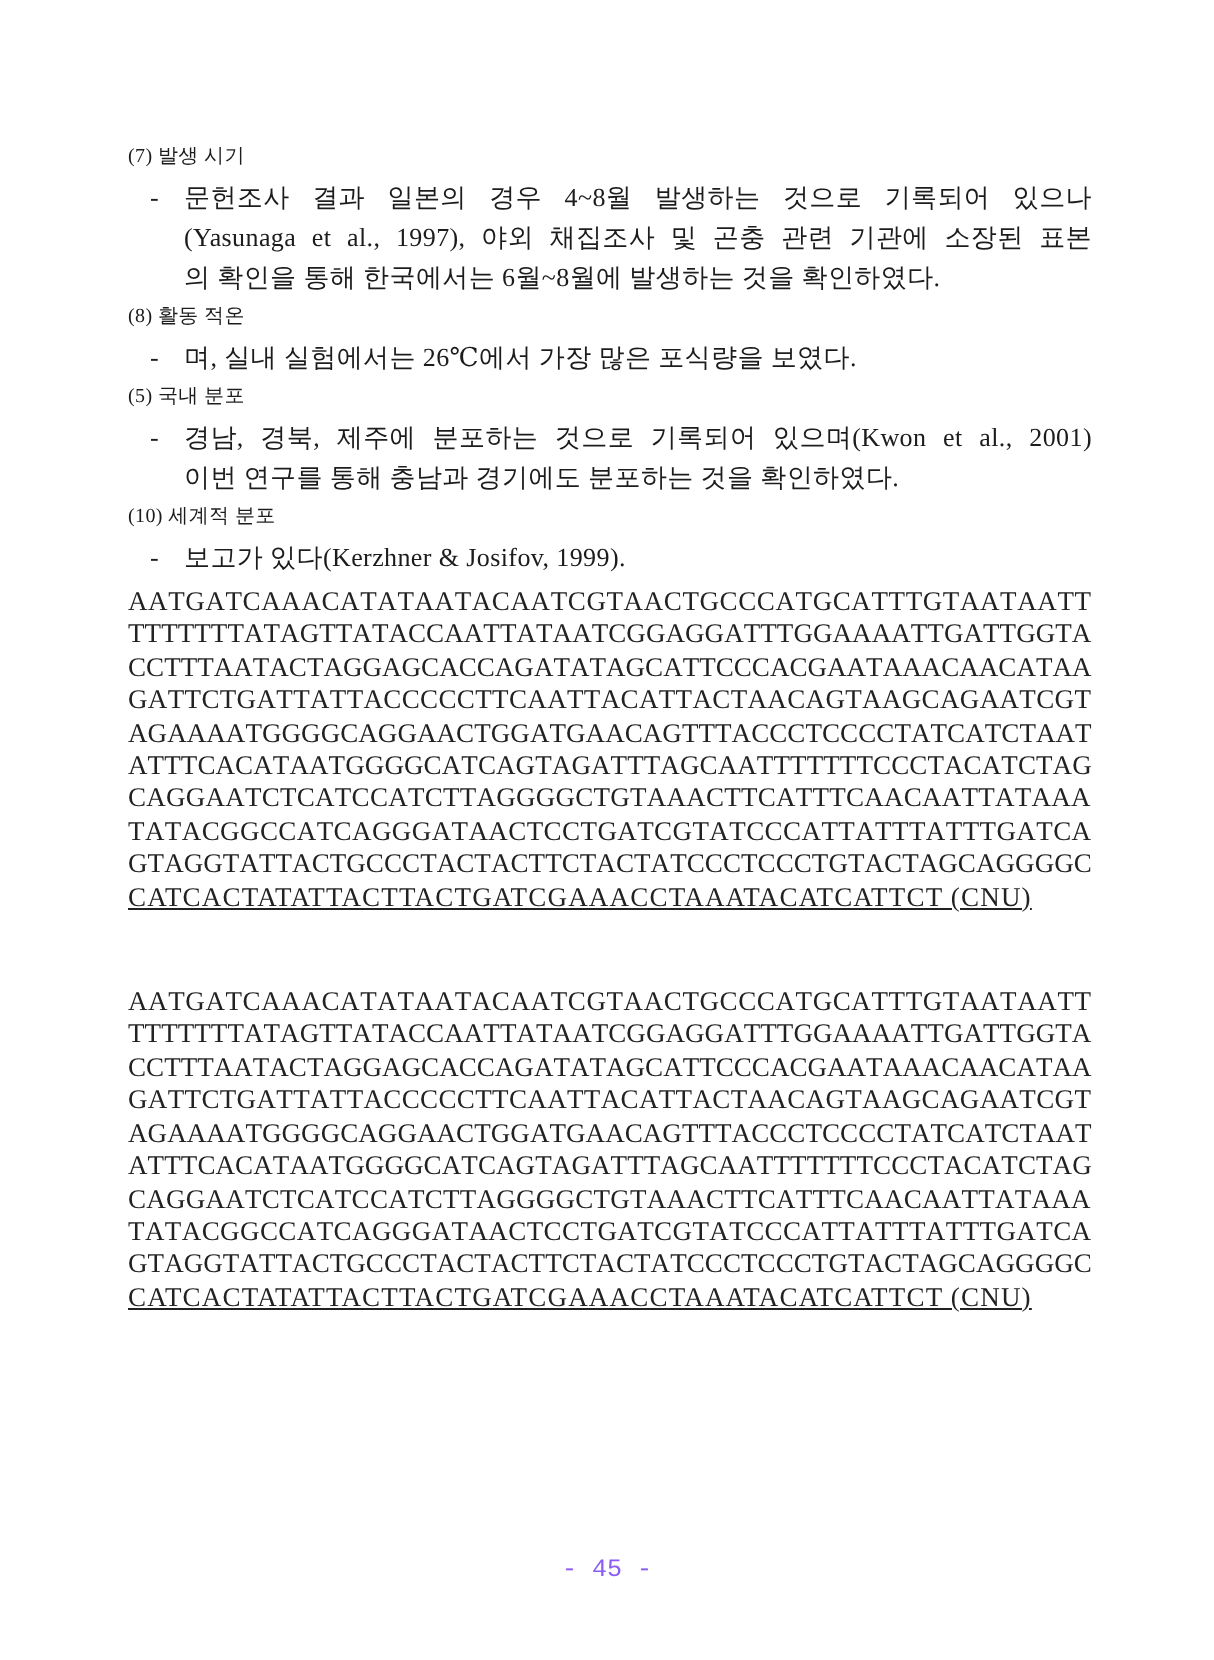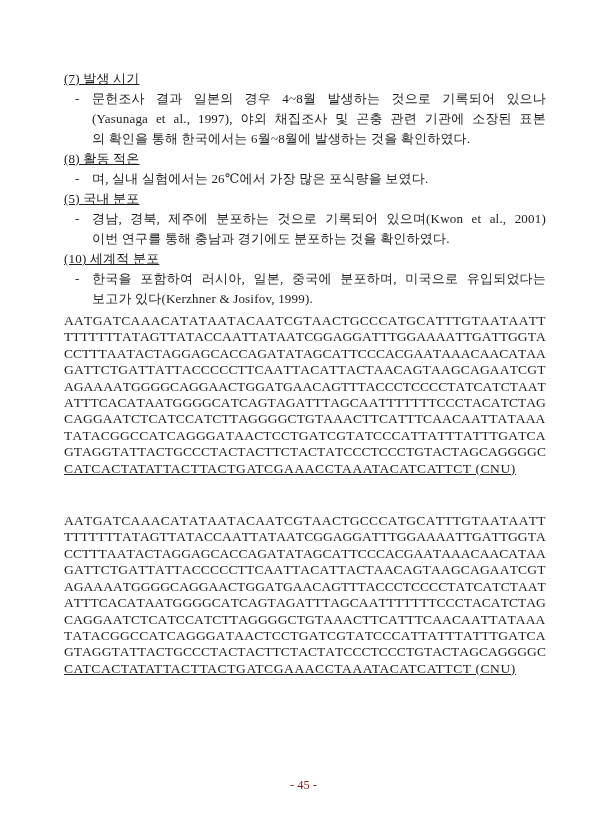--- a/index.html
+++ b/index.html
@@ -14,25 +14,24 @@
     background: #ffffff;
     color: #1c1c1c;
     font-family: "Liberation Serif", "DejaVu Serif", serif;
   }
   .content {
     position: absolute;
     left: 64px; top: 69px;
     width: 482px;
   }
   .heading {
-    font-size: 13px;
+    font-size: 10px;
     line-height: 20px;
     white-space: nowrap;
     letter-spacing: 0.2px;
-    text-decoration: underline;
   }
   .bullet {
     position: relative;
     padding-left: 28px;
   }
   .dash {
     position: absolute;
     left: 11px; top: 0;
     font-size: 13px;
     line-height: 20px;
@@ -64,22 +63,22 @@
   .seq-last {
     letter-spacing: 0.6px;
     text-decoration: underline;
   }
   .page-number {
     position: absolute;
     left: 0; top: 778px;
     width: 100%;
     text-align: center;
     font-size: 12.5px;
-    color: #7f1d1d;
-    font-family: Liberation Serif, serif;
+    color: #8b5cf6;
+    font-family: Liberation Mono, monospace;
   }
 </style>
 </head>
 <body>
 
 <div class="page">
   <div class="content">
 
     <div>
       <div class="heading">(7) 발생 시기</div>
@@ -105,21 +104,20 @@
         <span class="dash">-</span>
         <div class="line jline">경남, 경북, 제주에 분포하는 것으로 기록되어 있으며(Kwon et al., 2001)</div>
         <div class="line lline">이번 연구를 통해 충남과 경기에도 분포하는 것을 확인하였다.</div>
       </div>
     </div>
 
     <div>
       <div class="heading">(10) 세계적 분포</div>
       <div class="bullet">
         <span class="dash">-</span>
-        <div class="line jline">한국을 포함하여 러시아, 일본, 중국에 분포하며, 미국으로 유입되었다는</div>
         <div class="line lline">보고가 있다(Kerzhner &amp; Josifov, 1999).</div>
       </div>
     </div>
 
 
     <div class="seq-block">
       <div class="seq-line seq-just">
           <span>A</span>
           <span>A</span>
           <span>T</span>

